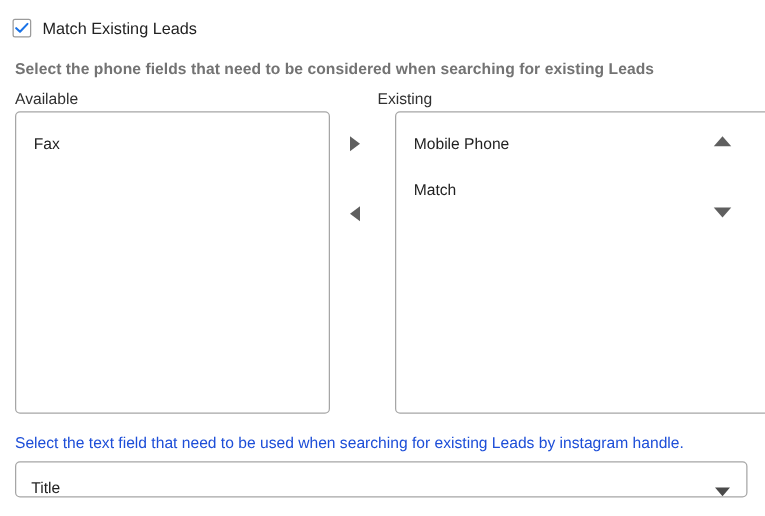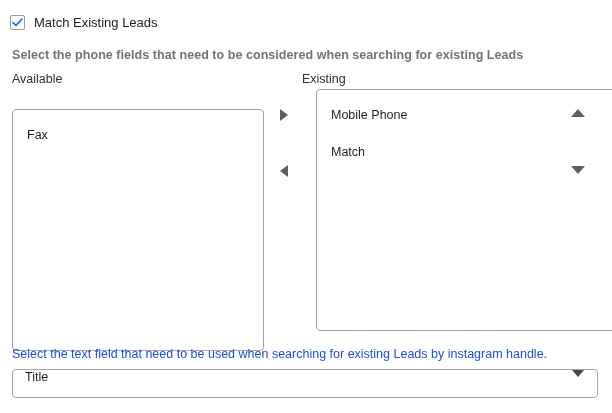--- a/index.html
+++ b/index.html
@@ -73,21 +73,21 @@
   .listbox {
     position: absolute;
     top: 89px;
     height: 242px;
     box-sizing: border-box;
     border: 1px solid #a6a6a6;
     border-radius: 4px;
     background: #ffffff;
     overflow: hidden;
   }
-  .listbox.available { left: 12px;  width: 252px; margin-top: 20px; }
+  .listbox.available { left: 12px;  width: 252px; }
   .listbox.selected  { left: 316px; width: 306px; }
 
   .list-option {
     font-size: 12.5px;
     color: #1f1f1f;
     padding: 0 0 0 14px;
     height: 37px;
     line-height: 37px;
     white-space: nowrap;
     cursor: default;
@@ -166,21 +166,21 @@
     position: absolute;
     left: 12px;
     top: 369px;
     width: 586px;
     height: 29px;
     box-sizing: border-box;
     border: 1px solid #a6a6a6;
     border-radius: 4px;
     background: #ffffff;
     display: flex;
-    align-items: flex-start;
+    align-items: flex-end;
     cursor: pointer;
   }
   .select-value {
     font-size: 12.5px;
     color: #1f1f1f;
     padding-left: 12px;
     flex: 1 1 auto;
     white-space: nowrap;
     overflow: hidden;
     text-overflow: ellipsis;

